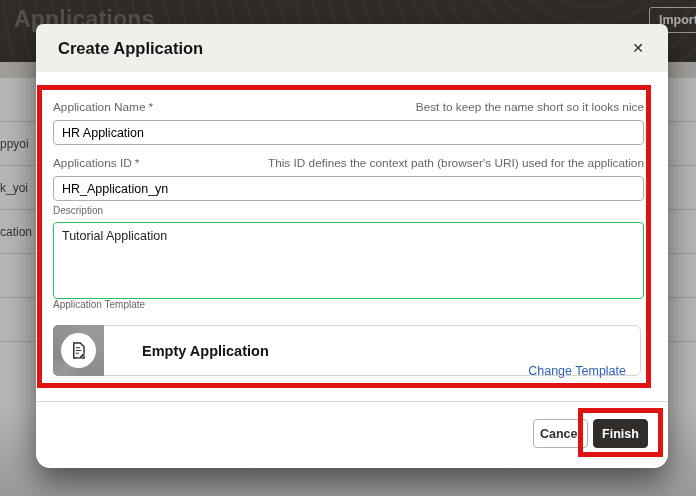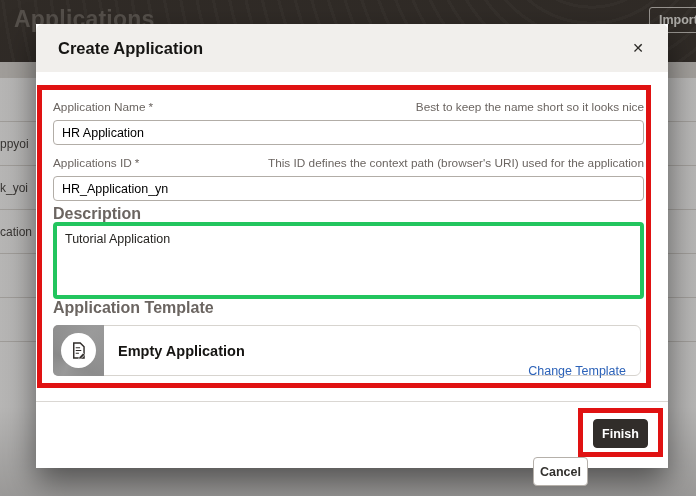--- a/index.html
+++ b/index.html
@@ -22,52 +22,52 @@
   .bg-strip{position:absolute;left:0;top:62px;width:696px;height:16px;background:#dedbd7;}
   .bg-list{position:absolute;left:0;top:78px;width:696px;height:418px;background:#ffffff;}
   .bg-row{position:absolute;left:0;width:696px;height:44px;border-bottom:1px solid #dcd9d5;
     display:flex;align-items:center;color:#454240;font-size:12px;}
 
   
   .overlay{position:absolute;inset:0;z-index:1;
     background:linear-gradient(rgba(32,29,26,.32) 0%,rgba(32,29,26,.32) 82%,rgba(32,29,26,.45) 100%);}
 
   
-  .modal{position:absolute;left:36px;top:24px;width:632px;height:444px;background:#fff;border-radius:0;
+  .modal{position:absolute;left:36px;top:24px;width:632px;height:444px;background:#fff;border-radius:14px;
     box-shadow:0 14px 30px rgba(0,0,0,.5);z-index:10;}
   .modal-header{position:absolute;left:0;top:0;width:100%;height:48px;background:#f1efec;
     border-radius:7px 7px 0 0;display:flex;align-items:center;padding:0 20px 0 22px;}
   .modal-title{font-size:16.5px;font-weight:bold;color:#161513;}
   .modal-close{margin-left:auto;border:none;background:none;font-size:14px;color:#2b2926;cursor:pointer;
     font-family:"Liberation Sans",sans-serif;line-height:1;padding:4px;}
 
   .field-labels{position:absolute;left:17px;width:591px;display:flex;justify-content:space-between;
     align-items:baseline;font-size:11.8px;color:#6b6561;}
   .field-hint{color:#6b6561;font-size:11.8px;}
   .req{margin-left:3px;}
   .text-input{position:absolute;left:17px;width:591px;height:25px;border:1px solid #b2ada7;border-radius:4px;
     font-size:12.5px;color:#000000;padding:0 8px;font-family:"Liberation Sans",sans-serif;background:#fff;}
-  .desc-area{position:absolute;left:17px;width:591px;height:77px;border:4px solid #22c55e;border-radius:4px;
+  .desc-area{position:absolute;left:17px;width:591px;height:77px;border:1px solid #22c55e;border-radius:4px;
     font-size:12.5px;color:#262421;padding:6px 8px;resize:none;font-family:"Liberation Sans",sans-serif;background:#fff;}
-  .plain-label{position:absolute;left:17px;font-size:16px;color:#6b6561;font-weight:bold;}
+  .plain-label{position:absolute;left:17px;font-size:10px;color:#6b6561;}
 
   .tmpl-card{position:absolute;left:17px;top:301px;width:588px;height:51px;border:1px solid #d7d4cf;
-    border-radius:6px;background:#fff;display:flex;align-items:center;}
+    border-radius:6px;background:#fff;display:flex;align-items:center;gap:24px;}
   .tmpl-icon-sq{width:51px;height:51px;flex:0 0 51px;border-radius:5px 0 0 5px;position:relative;
     background:conic-gradient(from 40deg at 32% 68%, #9a9a9a, #8c8c8c 22%, #999999 45%, #898989 70%, #9a9a9a);
     margin:-1px 0 -1px -1px;}
   .tmpl-icon-circle{position:absolute;left:8px;top:8px;width:35px;height:35px;border-radius:50%;background:#fff;
     display:flex;align-items:center;justify-content:center;}
   .tmpl-name{font-size:14.5px;font-weight:bold;color:#161513;margin-left:14px;}
   .tmpl-link{margin-left:auto;margin-right:14px;font-size:12.5px;color:var(--link-blue);text-decoration:none;margin-top:40px;}
 
   .footer-divider{position:absolute;left:0;top:377px;width:100%;height:1px;background:#dad7d3;}
   .btn{position:absolute;height:29px;border-radius:4px;font-size:12.5px;font-weight:600;
     font-family:"Liberation Sans",sans-serif;cursor:pointer;}
-  .btn-cancel{left:497px;top:395px;width:55px;background:#fff;border:1px solid #b5b0aa;color:#33312e;margin-top:38px;}
+  .btn-cancel{left:497px;top:395px;width:55px;background:#fff;border:1px solid #b5b0aa;color:#33312e;}
   .btn-finish{left:557px;top:395px;width:55px;background:var(--finish-bg);border:1px solid var(--finish-bg);color:#fff;}
 
   
   .anno{position:absolute;border:5px solid var(--annotation-red);z-index:20;pointer-events:none;}
   .anno-form{left:37px;top:85px;width:614px;height:303px;}
   .anno-finish{left:578px;top:408px;width:85px;height:49px;}
 </style>
 </head>
 <body>
 

